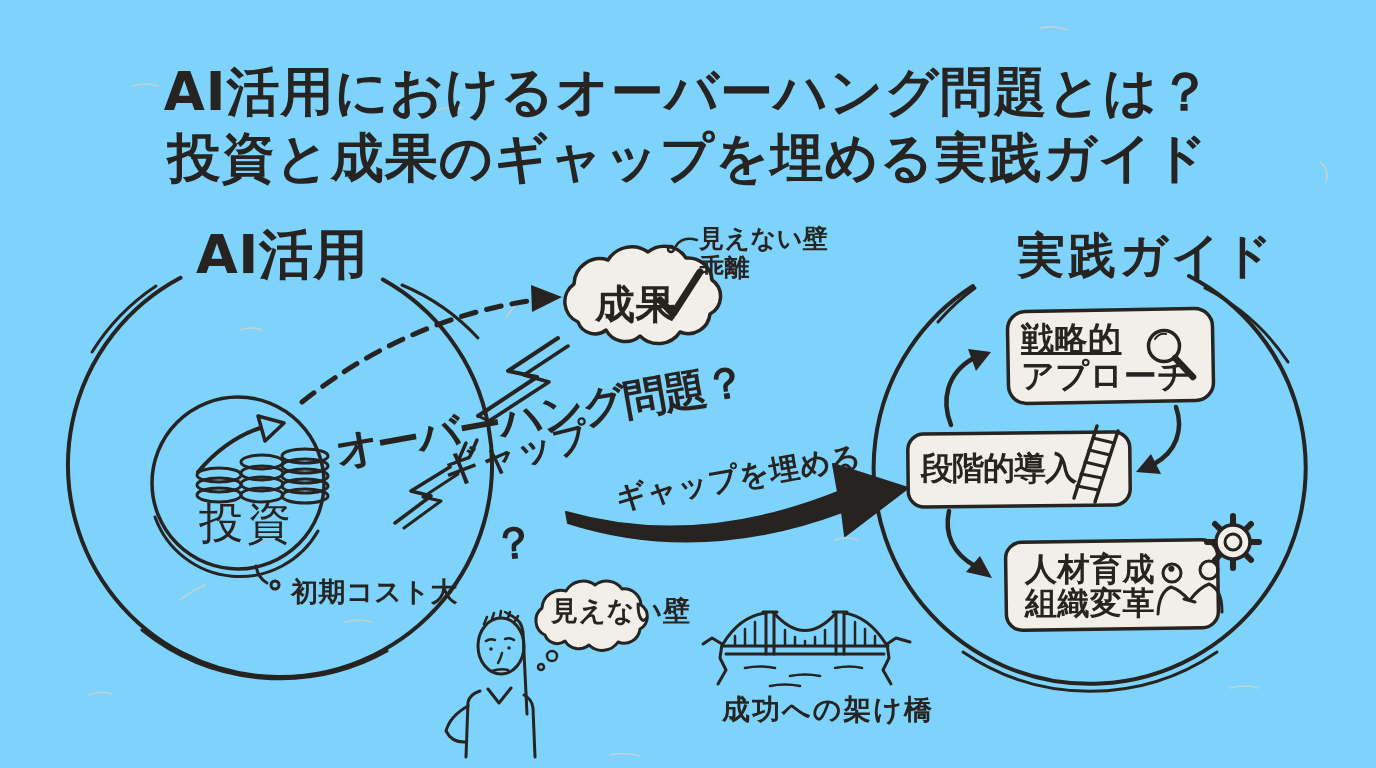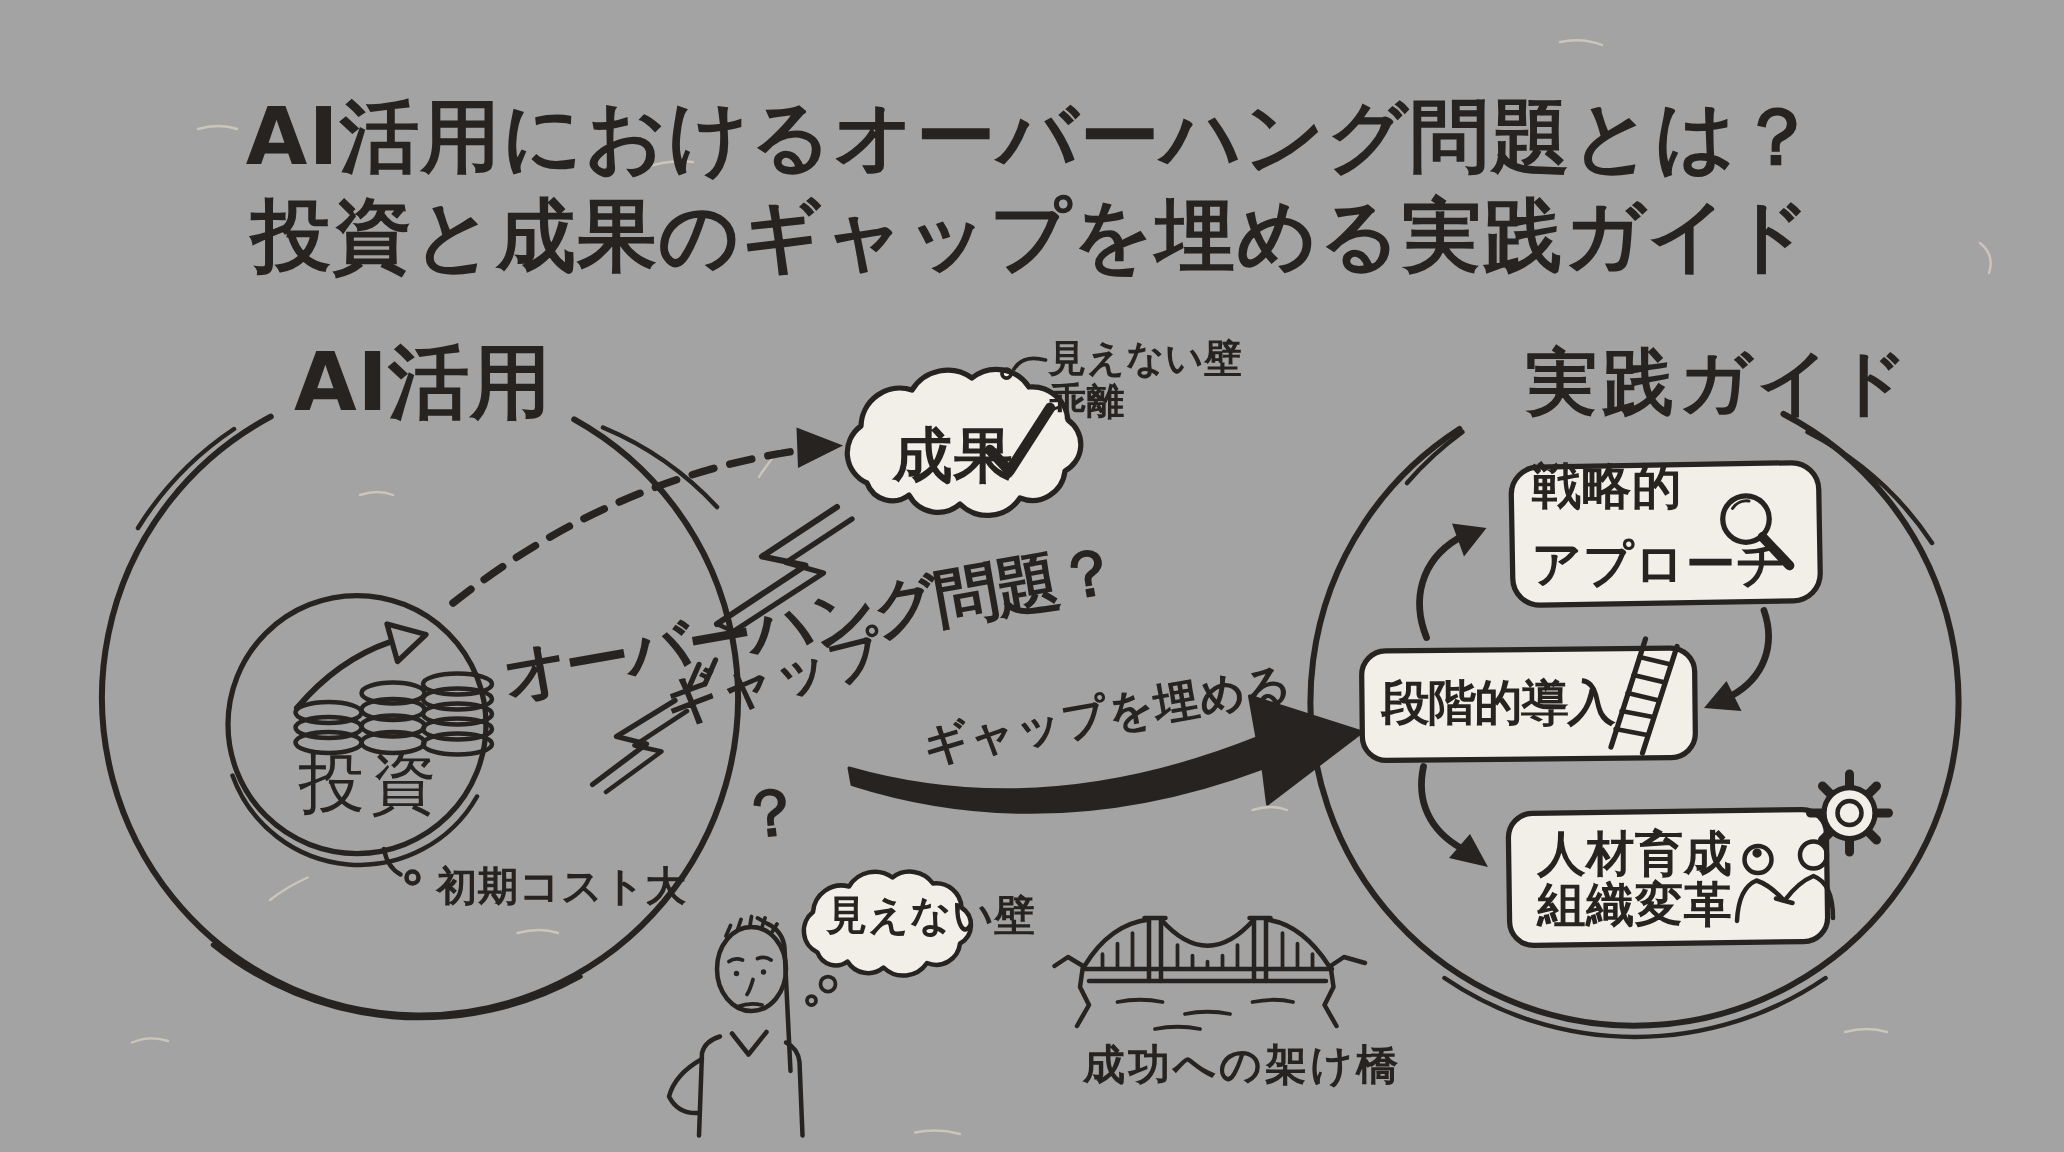--- a/index.html
+++ b/index.html
@@ -1,18 +1,18 @@
 <!DOCTYPE html>
 <html><head>
 <meta charset="utf-8">
 <style>
   html,body{margin:0;padding:0;}
   body{width:1376px;height:768px;overflow:hidden;
        font-family:"DejaVu Sans",sans-serif;}
-  #canvas{position:relative;width:1376px;height:768px;background:#a3a3a3;}
+  #canvas{position:relative;width:1376px;height:768px;background:#7dd3fc;}
   #drawing{position:absolute;left:0;top:0;z-index:1;}
   .txt{position:absolute;z-index:2;color:#262320;font-weight:700;
        white-space:nowrap;line-height:1.15;letter-spacing:0.5px;}
   .title{width:1376px;left:0;text-align:center;font-size:53px;font-weight:800;letter-spacing:1px;}
   .t-title1{top:62px;}
   .t-title2{top:128px;}
   .t-ai{left:196px;top:224px;font-size:54px;font-weight:800;}
   .t-practice{left:980px;top:228px;font-size:48px;font-weight:800;letter-spacing:3px;margin-left:37px;}
   .t-invest{left:199px;top:498px;font-size:44px;font-weight:400;letter-spacing:4px;}
   .t-initcost{left:291px;top:576px;font-size:27px;}
@@ -21,21 +21,21 @@
   .t-expect2{left:699px;top:254px;font-size:25px;}
   .t-overhang{left:336px;top:428px;font-size:43px;font-weight:800;letter-spacing:-2px;
               transform:rotate(-10deg);transform-origin:left center;}
   .t-gap{left:444px;top:450px;font-size:36px;font-weight:800;
          transform:rotate(-14deg);transform-origin:left center;}
   .t-q2{left:492px;top:518px;font-size:44px;font-weight:800;transform:rotate(-6deg);}
   .t-fillgap{left:616px;top:482px;font-size:30px;font-weight:800;
              transform:rotate(-10deg);transform-origin:left center;}
   .t-wall{left:551px;top:595px;font-size:27px;}
   .t-bridge{left:722px;top:694px;font-size:28px;letter-spacing:2px;}
-  .t-box1a{left:1021px;top:305px;font-size:33px;font-weight:800;}
+  .t-box1a{left:1021px;top:320px;font-size:33px;font-weight:800;text-decoration:underline;}
   .t-box1b{left:1021px;top:357px;font-size:33px;font-weight:800;}
   .t-box2a{left:921px;top:450px;font-size:32px;font-weight:800;letter-spacing:-1px;}
   .t-box3a{left:1025px;top:551px;font-size:32px;font-weight:800;}
   .t-box3b{left:1025px;top:585px;font-size:32px;font-weight:800;}
 </style>
 </head>
 <body>
 
 <div id="canvas">
 

